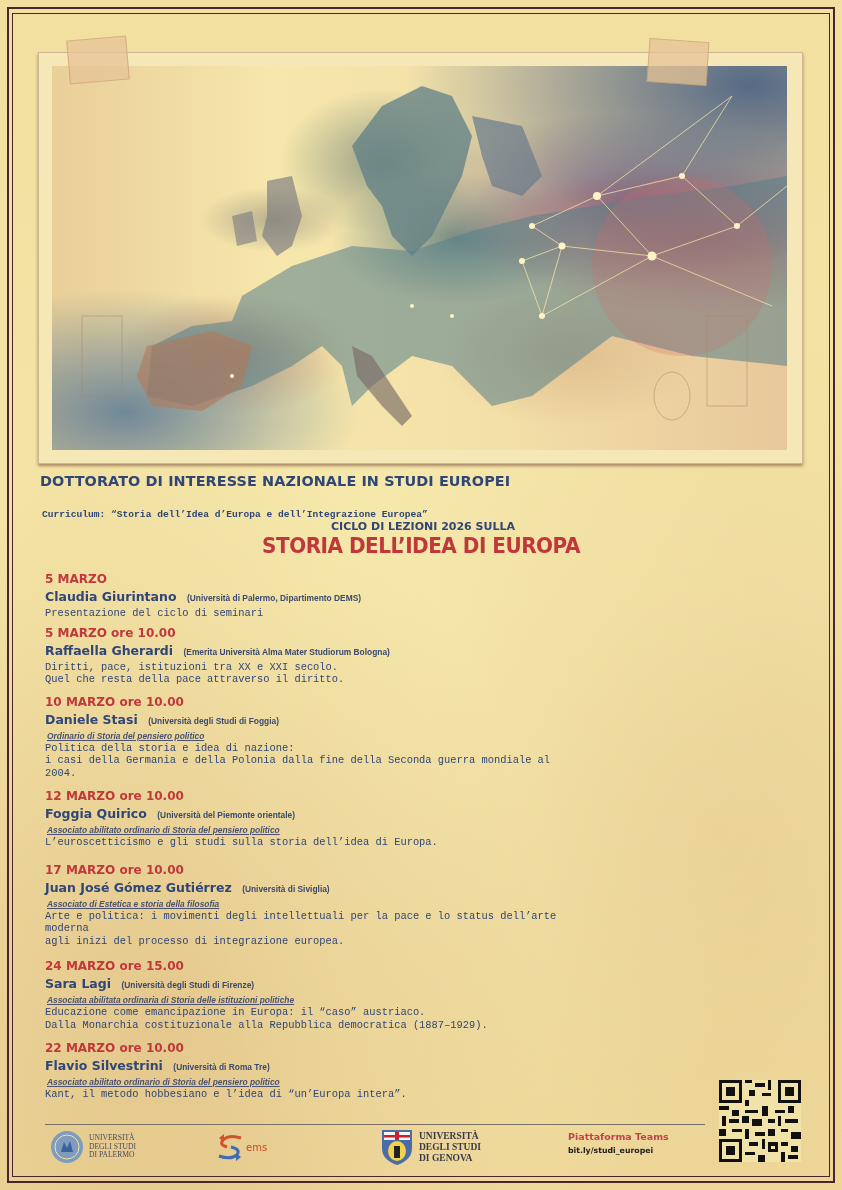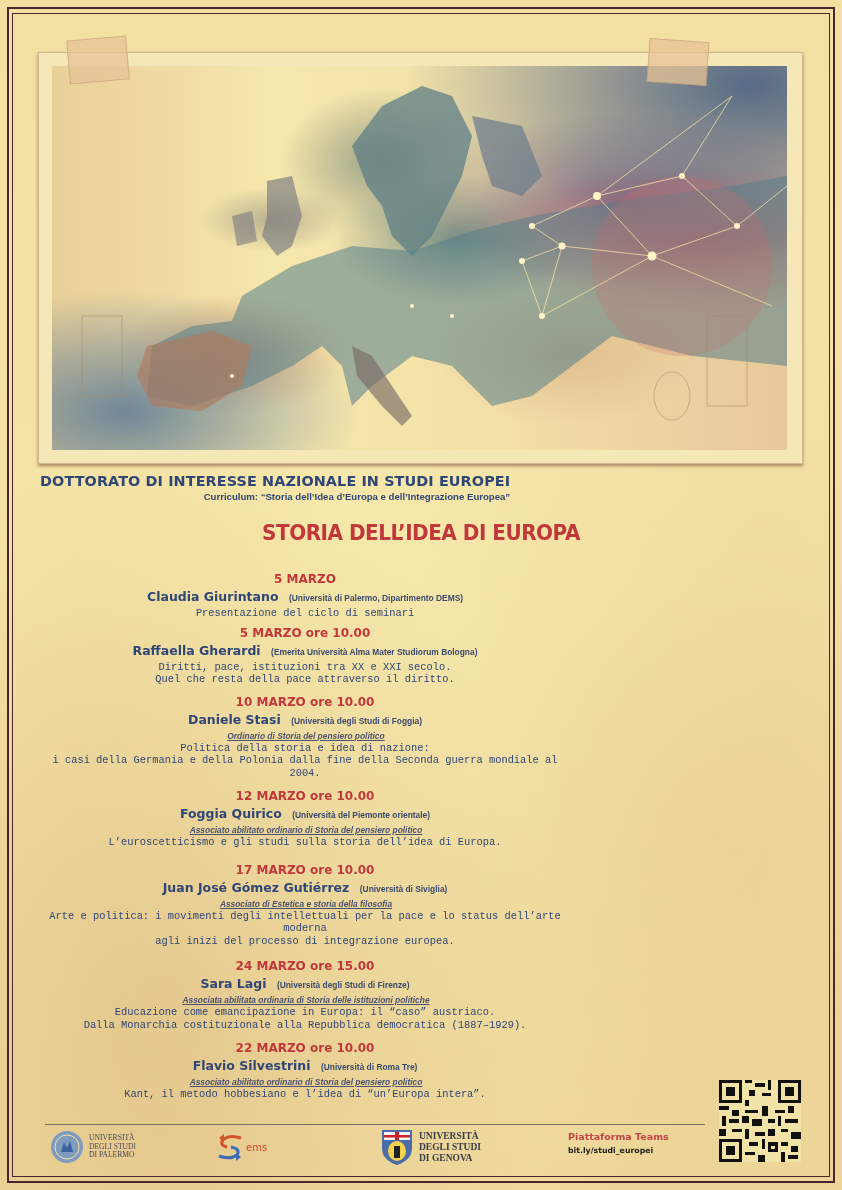--- a/index.html
+++ b/index.html
@@ -53,37 +53,37 @@
   .tape.left { left: 68px; top: 38px; transform: rotate(-5deg); }
   .tape.right { left: 648px; top: 40px; transform: rotate(4deg); }
 
   
   .heading-block { position: absolute; left: 40px; top: 473px; }
   .h-doctorate {
     font-family: "DejaVu Sans", sans-serif; font-weight: bold;
     font-size: 14.4px; color: #2f4677; letter-spacing: 0.1px; text-align: center;
   }
   .h-curriculum {
-    font-family: Liberation Sans, sans-serif; font-weight: bold;
-    font-size: 9.6px; color: #2f4677; margin-left: 2px; margin-top: 2px; text-align: right;
+    font-family: Liberation Mono, monospace; font-weight: bold;
+    font-size: 9.6px; color: #2f4677; margin-left: 2px; margin-top: 20px;
   }
   .cycle-block { position: absolute; left: 0; width: 842px; top: 520px; text-align: center; }
   .cycle-sub {
     font-family: "DejaVu Sans", sans-serif; font-weight: bold;
     font-size: 11px; color: #2f4677; margin-left: 4px;
   }
   .cycle-title {
     font-family: "DejaVu Sans", sans-serif; font-weight: bold;
     font-size: 20px; color: #c0383b; letter-spacing: -0.5px; margin-top: 0px;
     transform: scaleY(1.08);
   }
 
   
   .program { position: absolute; left: 45px; top: 572px; width: 520px; }
-  .event { margin-bottom: 5px; text-align: center; }
+  .event { margin-bottom: 5px; }
   .ev-date {
     font-family: "DejaVu Sans", sans-serif; font-weight: bold;
     font-size: 12px; color: #c0383b; line-height: 15px;
   }
   .ev-speaker-line { line-height: 17px; white-space: nowrap; }
   .ev-speaker {
     font-family: "DejaVu Sans", sans-serif; font-weight: bold;
     font-size: 12.5px; color: #2f4677;
   }
   .ev-aff {
@@ -196,20 +196,21 @@
 </div>
 <div class="tape left"></div>
 <div class="tape right"></div>
 
 <div class="heading-block">
   <div class="h-doctorate">DOTTORATO DI INTERESSE NAZIONALE IN STUDI EUROPEI</div>
   <div class="h-curriculum">Curriculum: “Storia dell’Idea d’Europa e dell’Integrazione Europea”</div>
 </div>
 
 <div class="cycle-block">
+  <div class="cycle-sub">CICLO DI LEZIONI 2026 SULLA</div>
   <div class="cycle-title">STORIA DELL’IDEA DI EUROPA</div>
 </div>
 
 <div class="program">
 
   <div class="event">
     <div class="ev-date">5 MARZO</div>
     <div class="ev-speaker-line">
       <span class="ev-speaker">Claudia Giurintano</span>
       <span class="ev-aff">(Università di Palermo, Dipartimento DEMS)</span>

